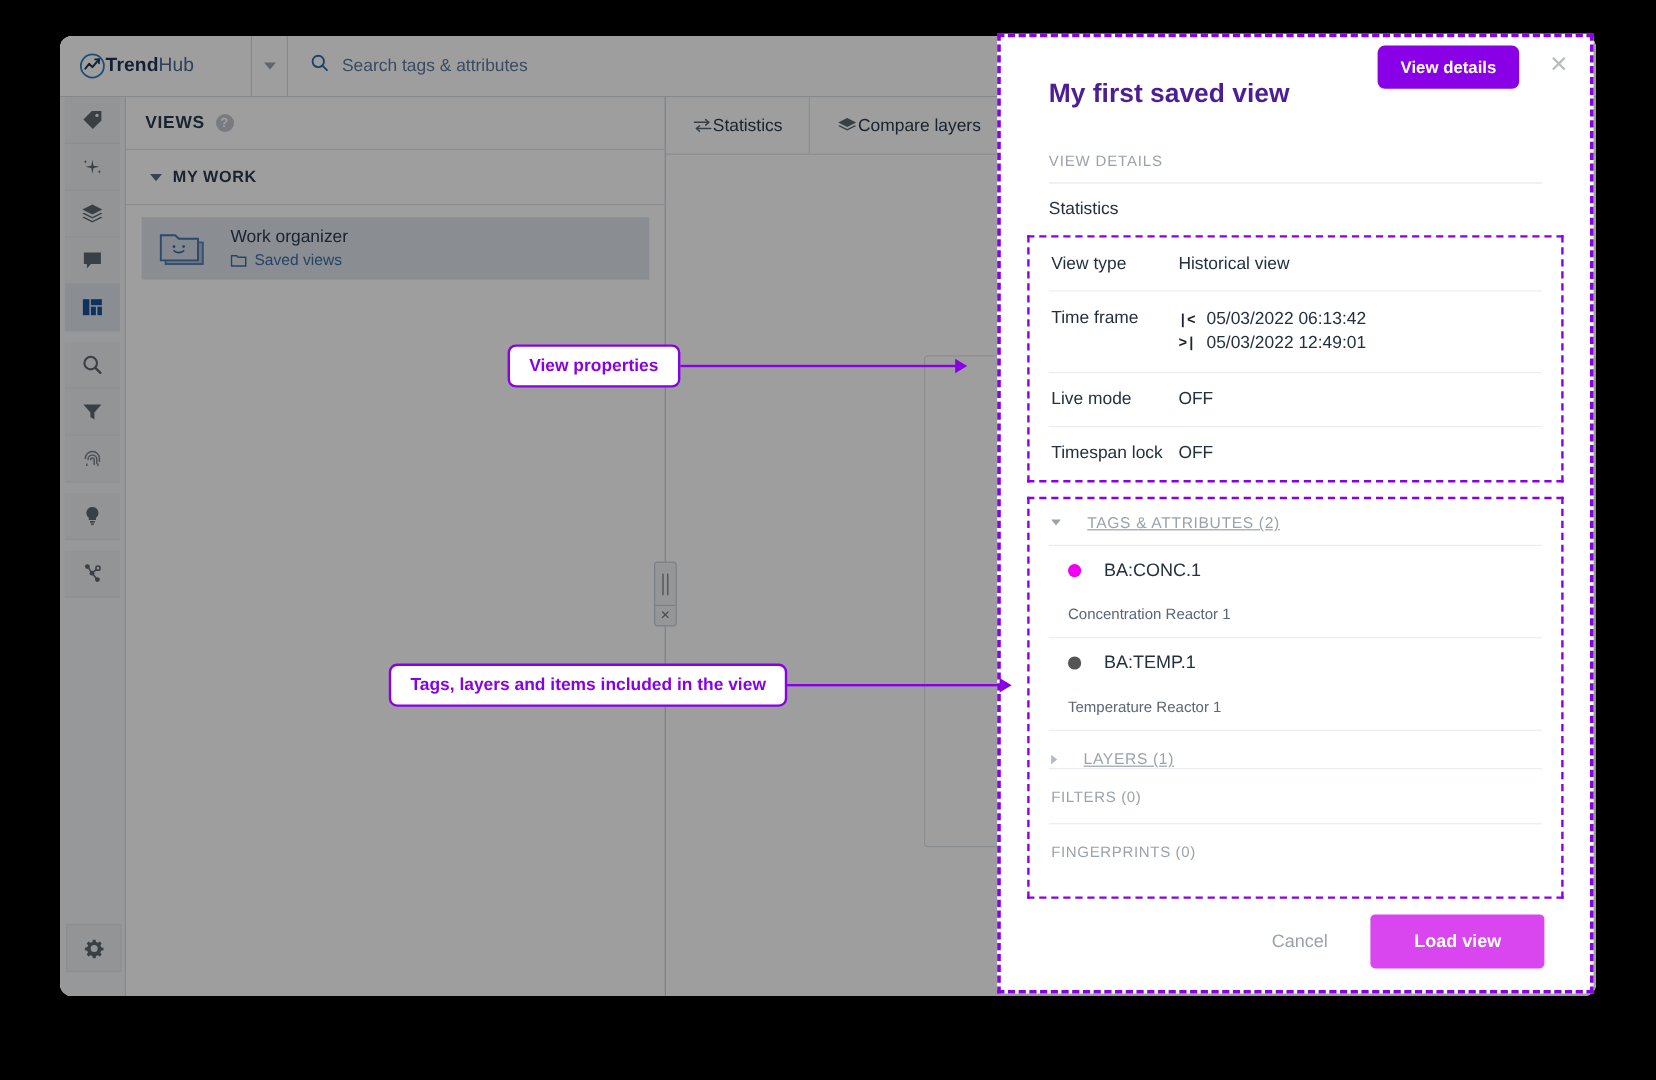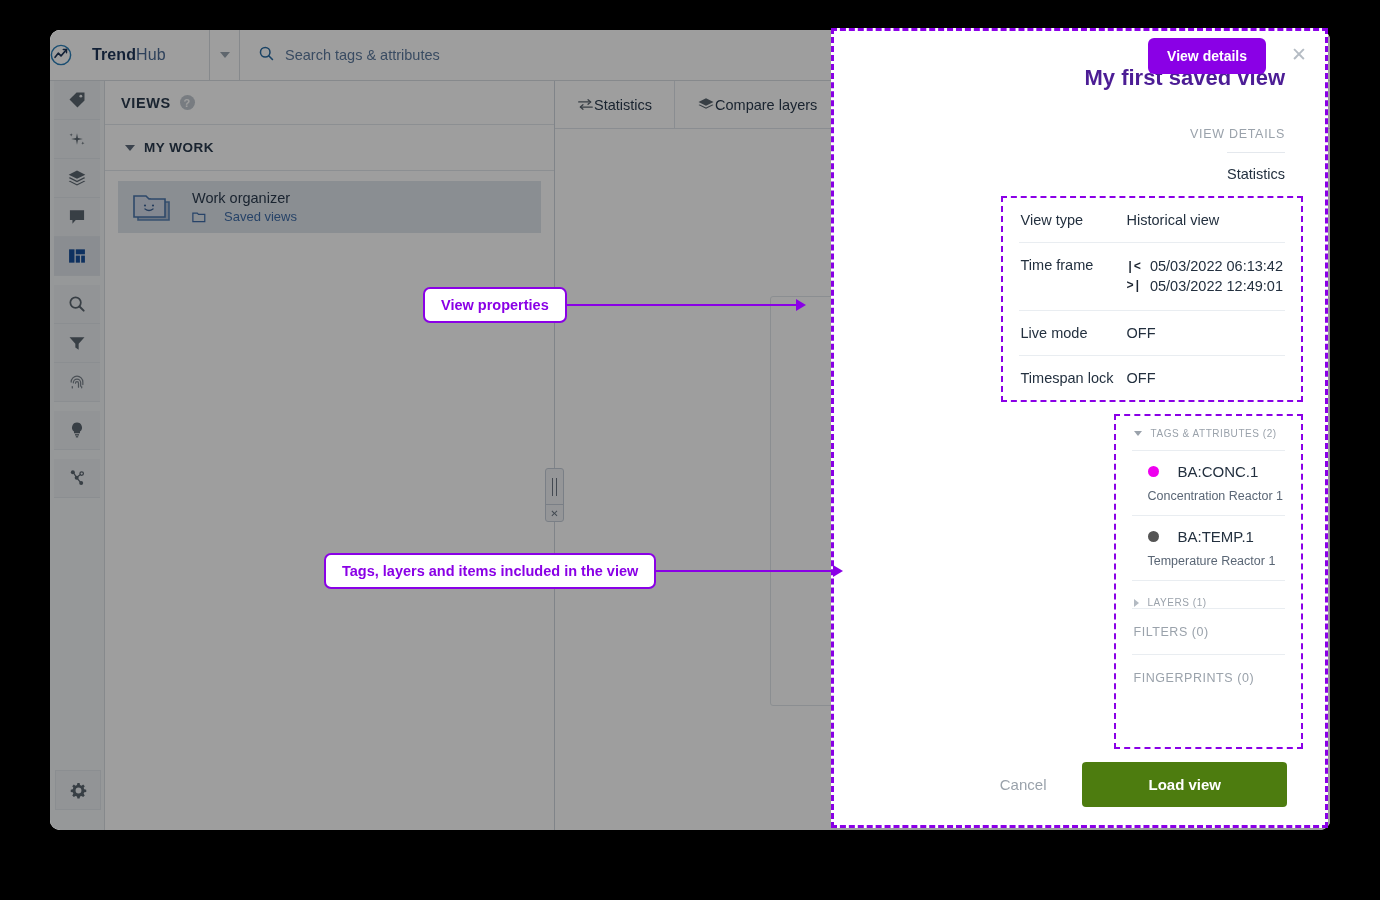--- a/index.html
+++ b/index.html
@@ -33,21 +33,22 @@
 
   
   #topbar {
     position: absolute; left: 0; top: 0;
     width: 100%; height: 51px;
     background: #ffffff;
     border-bottom: 1px solid #d8dde3;
     display: flex; align-items: stretch;
   }
   .brand {
-    width: 160px; display: flex; align-items: center; gap: 20px;
+    width: 160px; display: flex; align-items: center; gap: 0;
+    padding-left: 16px;
     border-right: 1px solid #d8dde3;
   }
   .brand-logo { width: 22px; height: 22px; flex: none; }
   .brand-text { font-size: 16px; color: #23416a; letter-spacing: .1px; }
   .brand-text b { font-weight: 700; color: #1d3557; }
   .brand-text span.light { font-weight: 400; color: #4b6a93; }
   .brand-caret {
     width: 30px; display: flex; align-items: center; justify-content: center;
     border-right: 1px solid #d8dde3;
   }
@@ -120,21 +121,21 @@
   #work-card {
     margin: 10px 13px 0 13px; height: 52px;
     background: #dfe5ec;
     display: flex; align-items: center; gap: 14px;
     padding-left: 12px;
   }
   .folder-ico { width: 48px; height: 36px; flex: none; }
   .wc-title { font-size: 14.5px; color: #2b3b4e; }
   .wc-sub {
     font-size: 13px; color: #3f6da8;
-    display: flex; align-items: center; gap: 18px; margin-top: 3px;
+    display: flex; align-items: center; gap: 6px; margin-top: 3px;
   }
 
   
   #splitter-line {
     position: absolute; left: 504px; top: 51px; bottom: 0;
     width: 1px; background: #cfd6de; z-index: 8;
   }
   #splitter-handle {
     position: absolute; left: 495px; top: 438px;
     width: 19px; height: 54px; z-index: 9;
@@ -189,21 +190,21 @@
   }
 
   
   #modal {
     position: absolute;
     left: 831px; top: 28px;
     width: 497px; height: 800px;
     background: #ffffff;
     z-index: 60;
     border: 3px dashed #8a00e6;
-    display: flex; flex-direction: column; align-items: flex-end;
+    display: flex; flex-direction: column;
   }
   #modal-head { position: relative; padding: 34px 40px 0 40px; flex: none; }
   #view-details-pill {
     position: absolute; right: 59px; top: 7px;
     background: #8a00e6; color: #ffffff;
     font-size: 14px; font-weight: 700;
     padding: 10px 19px; border-radius: 6px;
     white-space: nowrap;
   }
   #modal-close {
@@ -239,59 +240,60 @@
   .tf-ico { font-family: "Liberation Mono", monospace; font-size: 12px; color: #1b2430; font-weight: 700; }
 
   
   #tags-box {
     margin: 12px 22px 0 22px;
     border: 2px dashed #8a00e6;
     padding: 0 16px;
     flex: 1; overflow: hidden;
   }
   .grp-head {
-    display: flex; align-items: center; gap: 9px;
+    display: flex; align-items: center; gap: 22px;
     padding: 12px 2px 11px 2px;
-    font-size: 10px; color: #9aa2ab; letter-spacing: .55px;
+    font-size: 13px; color: #9aa2ab; letter-spacing: .55px;
     border-bottom: 1px solid #e9edf1;
+    text-decoration: underline;
   }
   .tri-sm-dn {
     width: 0; height: 0;
     border-left: 4px solid transparent;
     border-right: 4px solid transparent;
     border-top: 5px solid #9aa2ab;
   }
   .tri-sm-rt {
     width: 0; height: 0;
     border-top: 4px solid transparent;
     border-bottom: 4px solid transparent;
     border-left: 5px solid #b3bac2;
   }
   .tag-item { padding: 12px 2px 12px 16px; border-bottom: 1px solid #e9edf1; }
   .tag-name { display: flex; align-items: center; gap: 19px; font-size: 15px; color: #23303f; }
   .tag-dot { width: 11px; height: 11px; border-radius: 50%; flex: none; }
-  .tag-desc { font-size: 12.5px; color: #5a6675; margin-top: 9px; }
+  .tag-desc { font-size: 12.5px; color: #5a6675; margin-top: 21px; }
   .grp-plain {
     padding: 16px 2px 15px 2px;
     font-size: 12.5px; color: #9aa2ab; letter-spacing: .55px;
     border-bottom: 1px solid #e9edf1;
   }
   .grp-plain.last { border-bottom: none; }
 
   #modal-foot {
     flex: none; height: 76px;
     display: flex; align-items: center; justify-content: flex-end;
     gap: 26px; padding: 0 38px 6px 0;
   }
   #cancel-btn { font-size: 15px; color: #9aa2ab; background: none; border: none; padding: 6px 10px; }
   #load-btn {
-    background: #4d7c0f; color: #ffffff;
+    background: #d946ef; color: #ffffff;
     font-size: 15px; font-weight: 700;
     border: none; border-radius: 4px;
-    padding: 14px 66px;
+    padding: 14px 36px;
   }
 
   
   .callout { position: absolute; z-index: 70; display: flex; align-items: center; }
   .callout .bubble {
     background: #ffffff;
     border: 2px solid #8a00e6; border-radius: 7px;
     color: #8a00e6; font-weight: 700; font-size: 14.5px;
     padding: 8px 16px; white-space: nowrap;
   }

